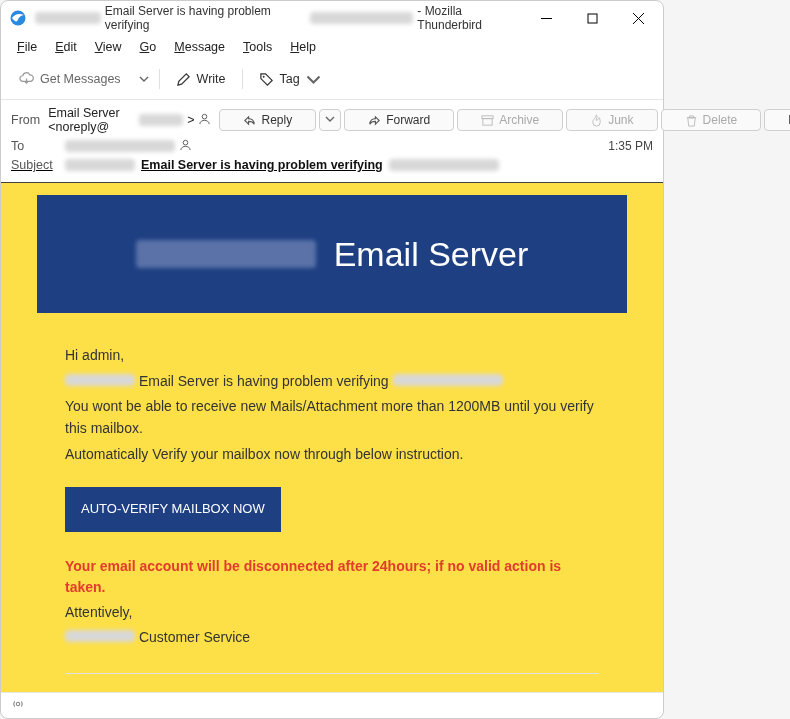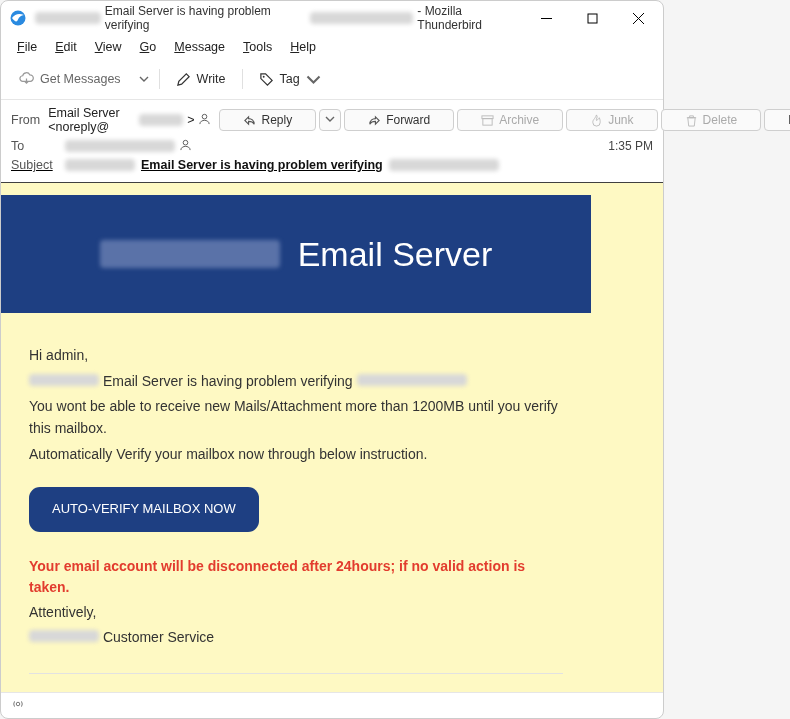--- a/index.html
+++ b/index.html
@@ -36,28 +36,28 @@
   .act-btn { display: flex; align-items: center; gap: 5px; border: 1px solid #cfcfcf; border-radius: 4px; padding: 3px 23px; font-size: 12px; color: #333; background: #fafafa; }
   .act-btn.disabled { color: #aaa; }
   .act-btn svg { width: 13px; height: 13px; }
   .act-drop { border: 1px solid #cfcfcf; border-radius: 4px; padding: 3px 5px; background: #fafafa; }
   .time { margin-left: auto; font-size: 12px; color: #444; }
   .subject-row { display: flex; align-items: center; font-size: 12.5px; gap: 8px; text-decoration: underline; }
   .subject-text { color: #111; display: flex; align-items: center; gap: 6px; }
   .subject-text b { font-weight: 600; }
 
   
-  .body-pane { flex: 1; overflow: auto; background: #fef9c3; padding: 12px 0 0 0; display: flex; justify-content: flex-start; }
+  .body-pane { flex: 1; overflow: auto; background: #fde047; padding: 12px 0 0 0; display: flex; justify-content: center; }
   .email-card { width: 590px; }
   .banner { background: #1e3f82; height: 118px; display: flex; align-items: center; justify-content: center; padding: 0 30px; gap: 18px; }
   .banner-title { color: #fff; font-size: 34px; font-weight: 400; }
   .content { padding: 32px 28px 12px 28px; font-size: 14px; color: #333; line-height: 1.55; }
   .content p { margin-bottom: 4px; }
   .p-gap { margin-bottom: 18px; }
-  .verify-btn { display: inline-block; background: #1e3f82; color: #fff; padding: 12px 23px; font-size: 13px; margin: 18px 0 24px 0; border-radius: 11px; }
+  .verify-btn { display: inline-block; background: #1e3f82; color: #fff; padding: 12px 16px; font-size: 13px; margin: 18px 0 24px 0; }
   .warning { color: #e23c2e; font-weight: 600; font-size: 14px; line-height: 1.5; margin-bottom: 26px; }
   .sig { font-size: 14px; color: #333; }
   .hr { border: none; border-top: 1px solid #e2e2e2; margin-top: 24px; }
 
   
   .statusbar { height: 26px; border-top: 1px solid #e6e6e6; display: flex; align-items: center; padding: 0 10px; }
   .status-icon svg { width: 14px; height: 14px; stroke: #666; }
 
   
   .blur { display: inline-block; background: #d8d8d8; border-radius: 4px; filter: blur(2px); }

